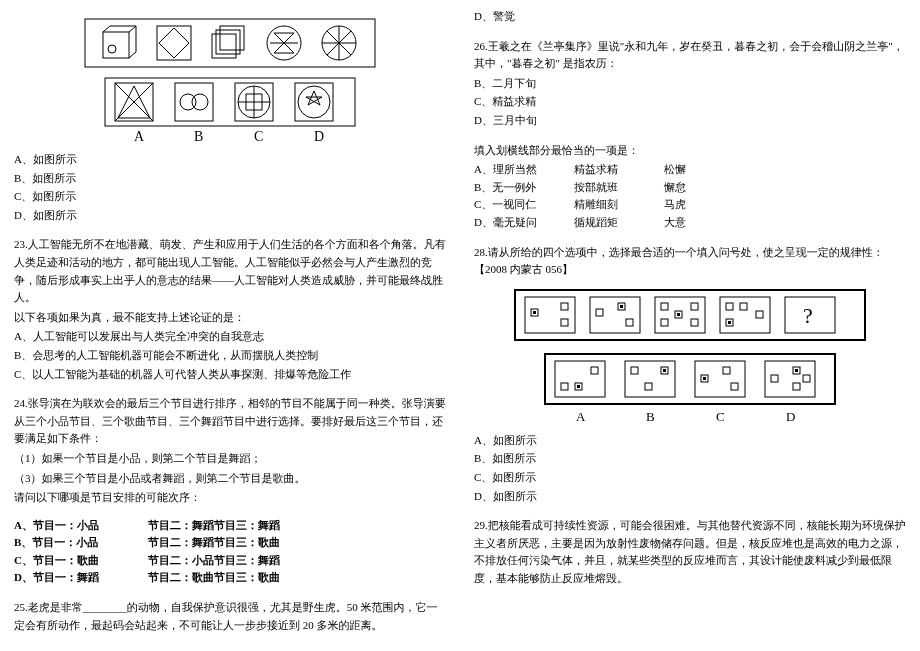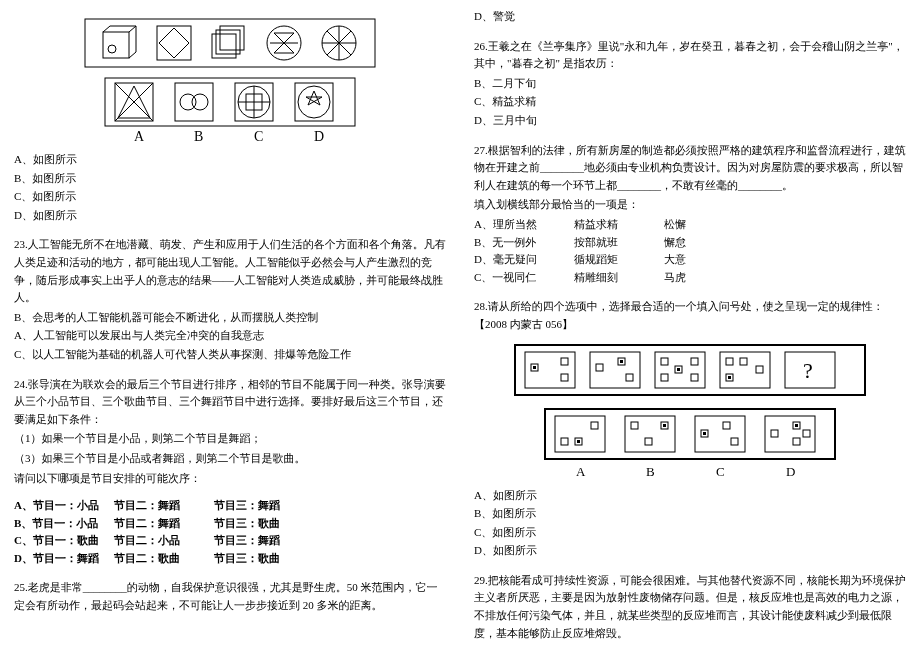--- a/index.html
+++ b/index.html
@@ -16,21 +16,21 @@
       width: 460px;
       padding: 8px 14px;
     }
     .question { margin-bottom: 12px; }
     .q-text { margin-bottom: 2px; }
     .options { padding-left: 0; }
     .opt { margin-bottom: 1px; }
     .schedule-row { display: flex; }
     .schedule-row span { display: inline-block; font-weight: bold; }
     .s-col1 { width: 100px; }
-    .s-col2 { width: 100px; }
+    .s-col2 { width: 100px; text-align: right; }
     .s-col3 { width: 100px; }
     .idiom-row { display: flex; }
     .idiom-row span { display: inline-block; }
     .i-col1 { width: 100px; }
     .i-col2 { width: 90px; }
     .i-col3 { width: 70px; }
     .figure-box {
       margin: 6px auto;
       text-align: center;
     }
@@ -117,23 +117,24 @@
     <div class="options">
       <div class="opt">A、如图所示</div>
       <div class="opt">B、如图所示</div>
       <div class="opt">C、如图所示</div>
       <div class="opt">D、如图所示</div>
     </div>
   </div>
 
   <div class="question">
     <div class="q-text"><span>23.</span><span>人工智能无所不在地潜藏、萌发、产生和应用于人们生活的各个方面和各个角落。凡有人类足迹和活动的地方，都可能出现人工智能。人工智能似乎必然会与人产生激烈的竞争，随后形成事实上出乎人的意志的结果——人工智能对人类造成威胁，并可能最终战胜人。</span></div>
+    <div class="q-text">以下各项如果为真，最不能支持上述论证的是：</div>
     <div class="options">
+      <div class="opt">A、人工智能可以发展出与人类完全冲突的自我意志</div>
       <div class="opt">B、会思考的人工智能机器可能会不断进化，从而摆脱人类控制</div>
-      <div class="opt">A、人工智能可以发展出与人类完全冲突的自我意志</div>
       <div class="opt">C、以人工智能为基础的机器人可代替人类从事探测、排爆等危险工作</div>
     </div>
   </div>
 
   <div class="question">
     <div class="q-text"><span>24.</span><span>张导演在为联欢会的最后三个节目进行排序，相邻的节目不能属于同一种类。张导演要从三个小品节目、三个歌曲节目、三个舞蹈节目中进行选择。要排好最后这三个节目，还要满足如下条件：</span></div>
     <div class="q-text">（1）如果一个节目是小品，则第二个节目是舞蹈；</div>
     <div class="q-text">（3）如果三个节目是小品或者舞蹈，则第二个节目是歌曲。</div>
     <div class="q-text">请问以下哪项是节目安排的可能次序：</div>
     <div style="height:8px"></div>
@@ -175,41 +176,40 @@
   <div class="question">
     <div class="q-text"><span>26.</span><span>王羲之在《兰亭集序》里说"永和九年，岁在癸丑，暮春之初，会于会稽山阴之兰亭"，其中，"暮春之初" 是指农历：</span></div>
     <div class="options">
       <div class="opt">B、二月下旬</div>
       <div class="opt">C、精益求精</div>
       <div class="opt">D、三月中旬</div>
     </div>
   </div>
 
   <div class="question">
-    <div class="q-text"><span>27.</span><span>根据智利的法律，所有新房屋的制造都必须按照严格的建筑程序和监督流程进行，建筑物在开建之前________地必须由专业机构负责设计。因为对房屋防震的要求极高，所以智利人在建筑的每一个环节上都________，不敢有丝毫的________。</span></div>
     <div class="q-text">填入划横线部分最恰当的一项是：</div>
     <div class="idiom-row">
         <span class="i-col1">A、理所当然</span>
         <span class="i-col2">精益求精</span>
         <span class="i-col3">松懈</span>
       </div>
     <div class="idiom-row">
         <span class="i-col1">B、无一例外</span>
         <span class="i-col2">按部就班</span>
         <span class="i-col3">懈怠</span>
       </div>
     <div class="idiom-row">
+        <span class="i-col1">C、一视同仁</span>
+        <span class="i-col2">精雕细刻</span>
+        <span class="i-col3">马虎</span>
+      </div>
+    <div class="idiom-row">
         <span class="i-col1">D、毫无疑问</span>
         <span class="i-col2">循规蹈矩</span>
         <span class="i-col3">大意</span>
-      </div>
-    <div class="idiom-row">
-        <span class="i-col1">C、一视同仁</span>
-        <span class="i-col2">精雕细刻</span>
-        <span class="i-col3">马虎</span>
       </div>
   </div>
 
   <div class="question">
     <div class="q-text"><span>28.</span><span>请从所给的四个选项中，选择最合适的一个填入问号处，使之呈现一定的规律性：【2008 内蒙古 056】</span></div>
     <div class="figure-box">
       <svg width="360" height="60" viewBox="0 0 360 60">
         <rect x="5" y="5" width="350" height="50" fill="none" stroke="#000" stroke-width="2"></rect>
         <g transform="translate(15,12)">
           <rect x="0" y="0" width="50" height="36" fill="none" stroke="#000"></rect>

